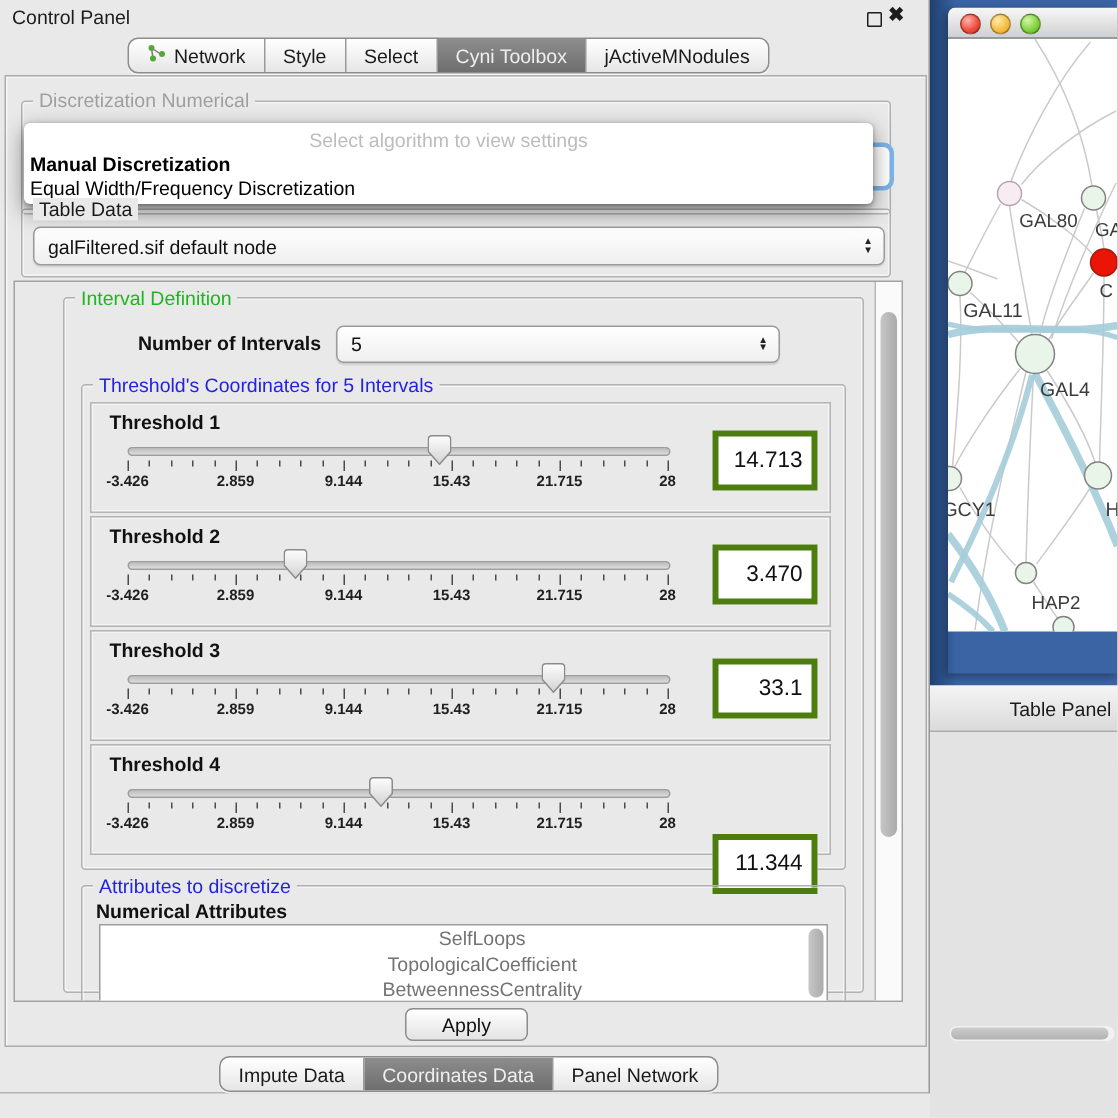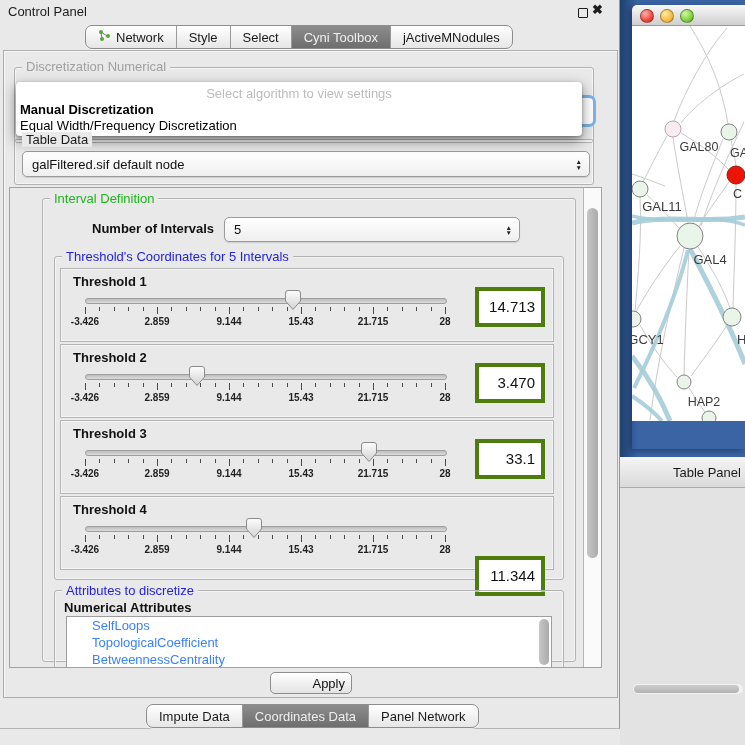--- a/index.html
+++ b/index.html
@@ -47,21 +47,21 @@
   .thr-title{position:absolute;left:12px;top:5px;font-size:13px;font-weight:bold;color:#111;}
   .track{position:absolute;height:4px;background:linear-gradient(#bdbdbd,#dcdcdc);
          border:1px solid #9d9d9d;border-radius:4px;}
   .tick{position:absolute;width:1px;background:#4a4a4a;top:0;}
   .tlabel{position:absolute;top:9px;font-size:10px;font-weight:bold;color:#1f1f1f;
           transform:translateX(-50%);white-space:nowrap;}
   .vbox{position:absolute;width:56px;height:32px;background:#fff;border:4px solid #4d7c0f;
         font-size:15px;color:#111;text-align:right;line-height:32px;padding-right:6px;}
   
   #attr-list{background:#fff;border:1px solid #9e9e9e;overflow:hidden;}
-  .attr-item{font-size:13px;color:#3b82f6;padding:1px 0 1px 25px;white-space:nowrap;}
+  .attr-item{font-size:13px;color:#737373;padding:1px 0 1px 25px;white-space:nowrap;text-align:center;}
   
   .push-btn{position:absolute;background:linear-gradient(#ffffff,#e3e3e3);border:1px solid #8d8d8d;
             border-radius:5px;font-size:13px;color:#111;text-align:center;line-height:20px;}
   
   #desktop{left:620px;top:0;width:125px;height:457px;
            background:linear-gradient(90deg,#1f4070 0%,#3a64a4 14%,#3a64a4 100%);}
   #net-window{left:632px;top:5px;width:113px;height:444px;border-radius:5px 5px 0 0;
               box-shadow:-2px 2px 6px rgba(0,0,0,.35);}
   #net-titlebar{left:0;top:0;width:113px;height:20px;border-radius:5px 0 0 0;
                 background:linear-gradient(#f8f8f8,#cfcfcf);border-bottom:1px solid #9a9a9a;}
@@ -339,21 +339,21 @@
             <div class="attr-item">BetweennessCentrality</div>
           </div>
         <div class="vthumb" style="right:2px;top:2px;width:10px;height:46px;"></div>
       </div>
 
       <div class="vscroll" style="right:0;top:0;width:17px;height:479px;">
         <div class="vthumb" style="left:3px;top:20px;width:11px;height:350px;"></div>
       </div>
     </div>
 
-    <button class="push-btn" style="left:266px;top:621px;width:82px;height:22px;text-align:right;">Apply</button>
+    <button class="push-btn" style="left:266px;top:621px;width:82px;height:22px;">Apply</button>
   </div>
 
   <div class="abs seg" style="left:146px;top:704px;">
       <div class="s">
         <span>Impute Data</span>
       </div>
       <div class="s sel">
         <span>Coordinates Data</span>
       </div>
       <div class="s">

